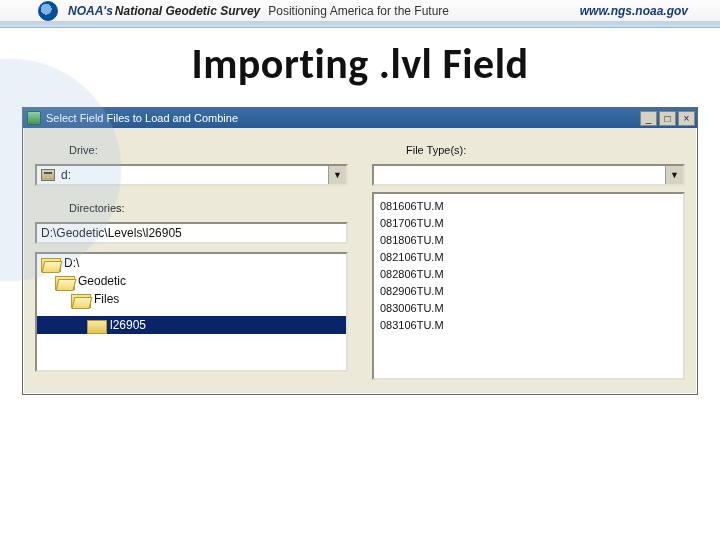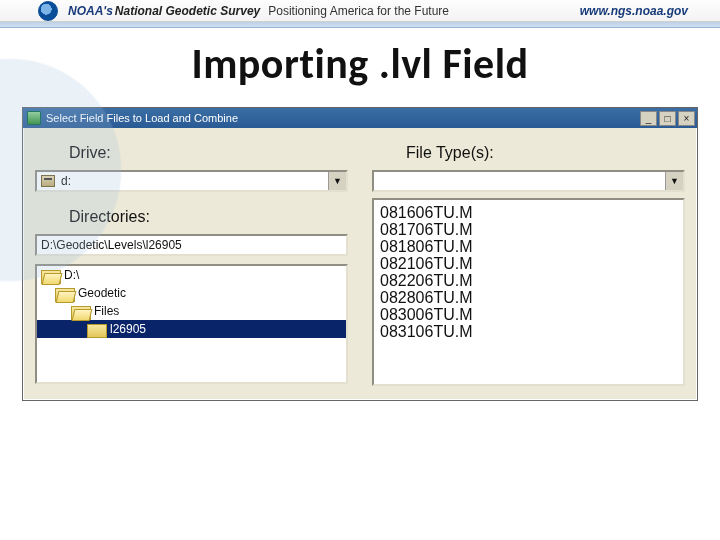--- a/index.html
+++ b/index.html
@@ -70,21 +70,21 @@
     color: #222; font-family: Tahoma, sans-serif;
   }
   .dialog-body {
     padding: 10px 12px 14px 12px;
     font-size: 12px;
     color: #111;
     display: grid;
     grid-template-columns: 1fr 1fr;
     column-gap: 24px;
   }
-  .lbl { margin: 6px 0 8px 34px; font-size: 16px; }
+  .lbl { margin: 6px 0 8px 34px; font-size: 11px; }
   .combo {
     height: 22px;
     background: #fff;
     border: 2px inset #e4e0d0;
     display: flex; align-items: center;
     padding-left: 4px;
     font-size: 12px;
   }
   .combo .dicon {
     width: 14px; height: 12px; margin-right: 6px;
@@ -115,21 +115,21 @@
     background: #fff;
     border: 2px inset #e4e0d0;
     padding-top: 0;
     font-size: 12px;
   }
   .trow {
     display:flex; align-items:center;
     height: 18px;
     padding-left: 4px;
   }
-  .trow.sel { background:#0a246a; color:#fff; }
+  .trow.sel { background:#0a246a; color:#fff;margin-top:8px; }
   .folder {
     width: 18px; height: 14px; margin-right: 5px;
     position: relative;
   }
   .folder::before{
     content:""; position:absolute; left:0; top:2px; width:18px; height:12px;
     background: linear-gradient(#f6e7a1,#e2c657);
     border:1px solid #b79a2a;
   }
   .folder.open::after{
@@ -138,21 +138,21 @@
     border:1px solid #b79a2a;
     transform: skewX(-14deg);
   }
   .indent1{ padding-left: 18px; }
   .indent2{ padding-left: 34px; }
   .indent3{ padding-left: 50px; }
   .filelist {
     background:#fff;
     border: 2px inset #e4e0d0;
     padding: 4px 6px;
-    font-size: 16px;
+    font-size: 11px;
     line-height: 17px;
     height: 188px;
     font-family: Tahoma, Arial, sans-serif;
   }
   .left-col, .right-col { display:flex; flex-direction:column; }
   .spacer-row { height: 6px; }
   .deco {
     position: absolute; left:-120px; top:40px; width:260px; height:260px;
     background: radial-gradient(circle, rgba(160,190,220,0.22) 0 60%, transparent 61%);
     border-radius: 50%;
@@ -226,20 +226,20 @@
       <div class="combo">
         <span class="ctext"></span>
         <div class="arrow">▼</div>
       </div>
       <div class="spacer-row"></div>
       <div class="filelist">
         <div>081606TU.M</div>
         <div>081706TU.M</div>
         <div>081806TU.M</div>
         <div>082106TU.M</div>
-        <div>082206TU.M</div>
         <div>082806TU.M</div>
+        <div>082906TU.M</div>
         <div>083006TU.M</div>
         <div>083106TU.M</div>
       </div>
     </div>
   </div>
 </div>
 
 </body></html>

